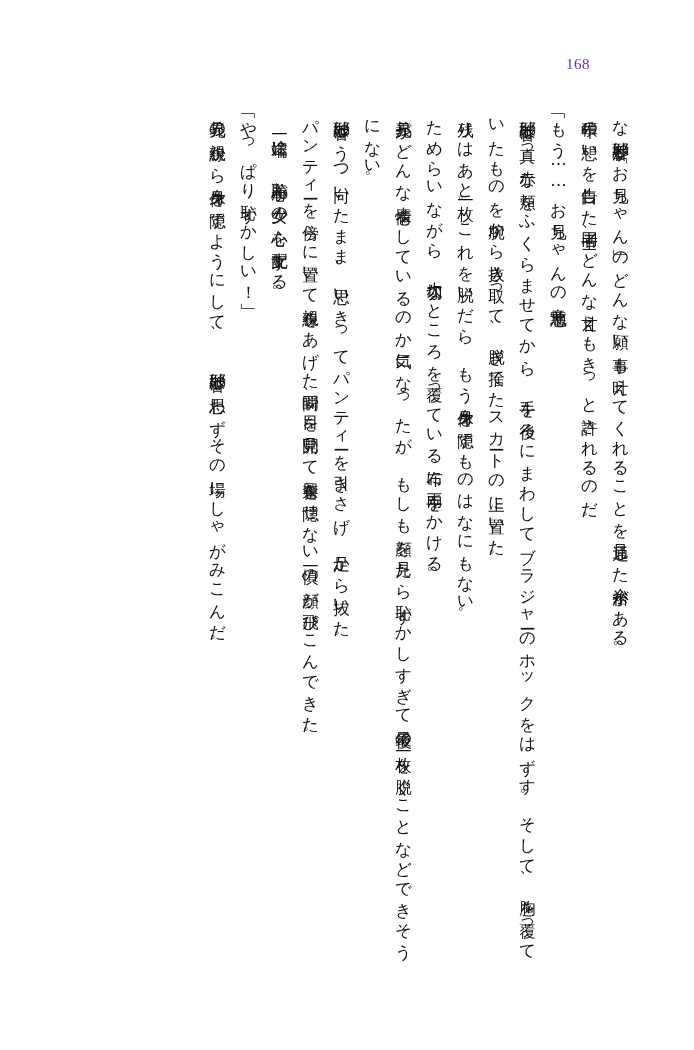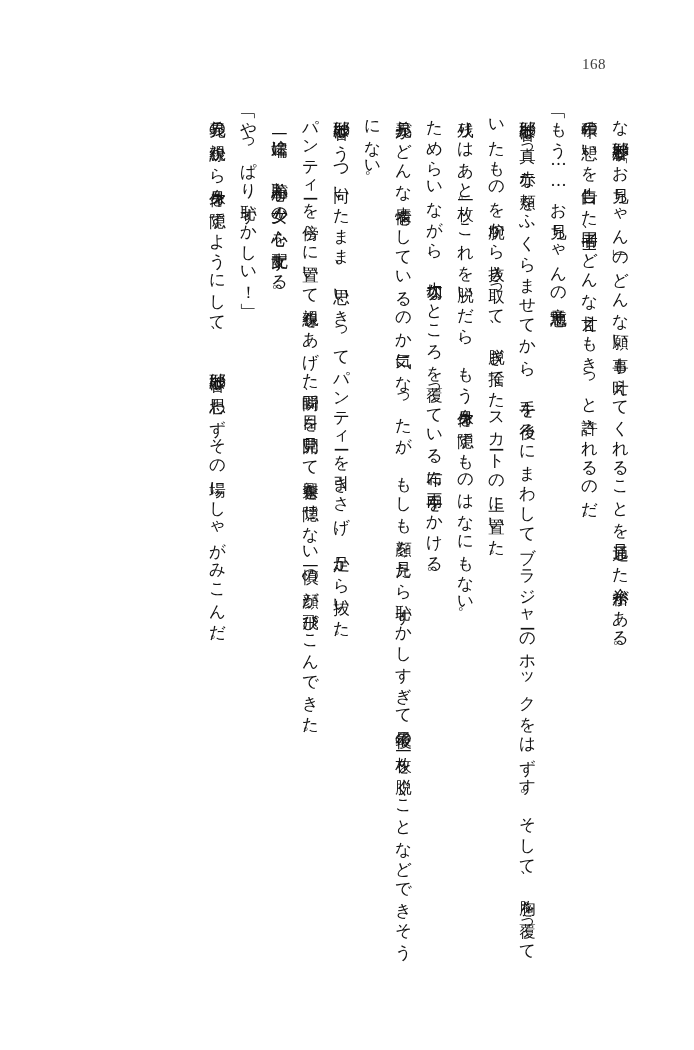--- a/index.html
+++ b/index.html
@@ -20,24 +20,24 @@
     left: 0;
     top: 0;
     width: 694px;
     height: 1050px;
     box-sizing: border-box;
     background: #fff;
   }
   .page-number {
     position: absolute;
     top: 56px;
-    right: 88px;
+    right: 104px;
     font-size: 15px;
     letter-spacing: 0.5px;
-    color: #404040;
+    color: #6d28d9;
     font-family: "Liberation Serif", "DejaVu Serif", serif;
   }
   .text-body {
     position: absolute;
     top: 108px;
     left: 52px;
     right: 58px;
     height: 845px;
     writing-mode: vertical-rl;
     text-orientation: upright;

